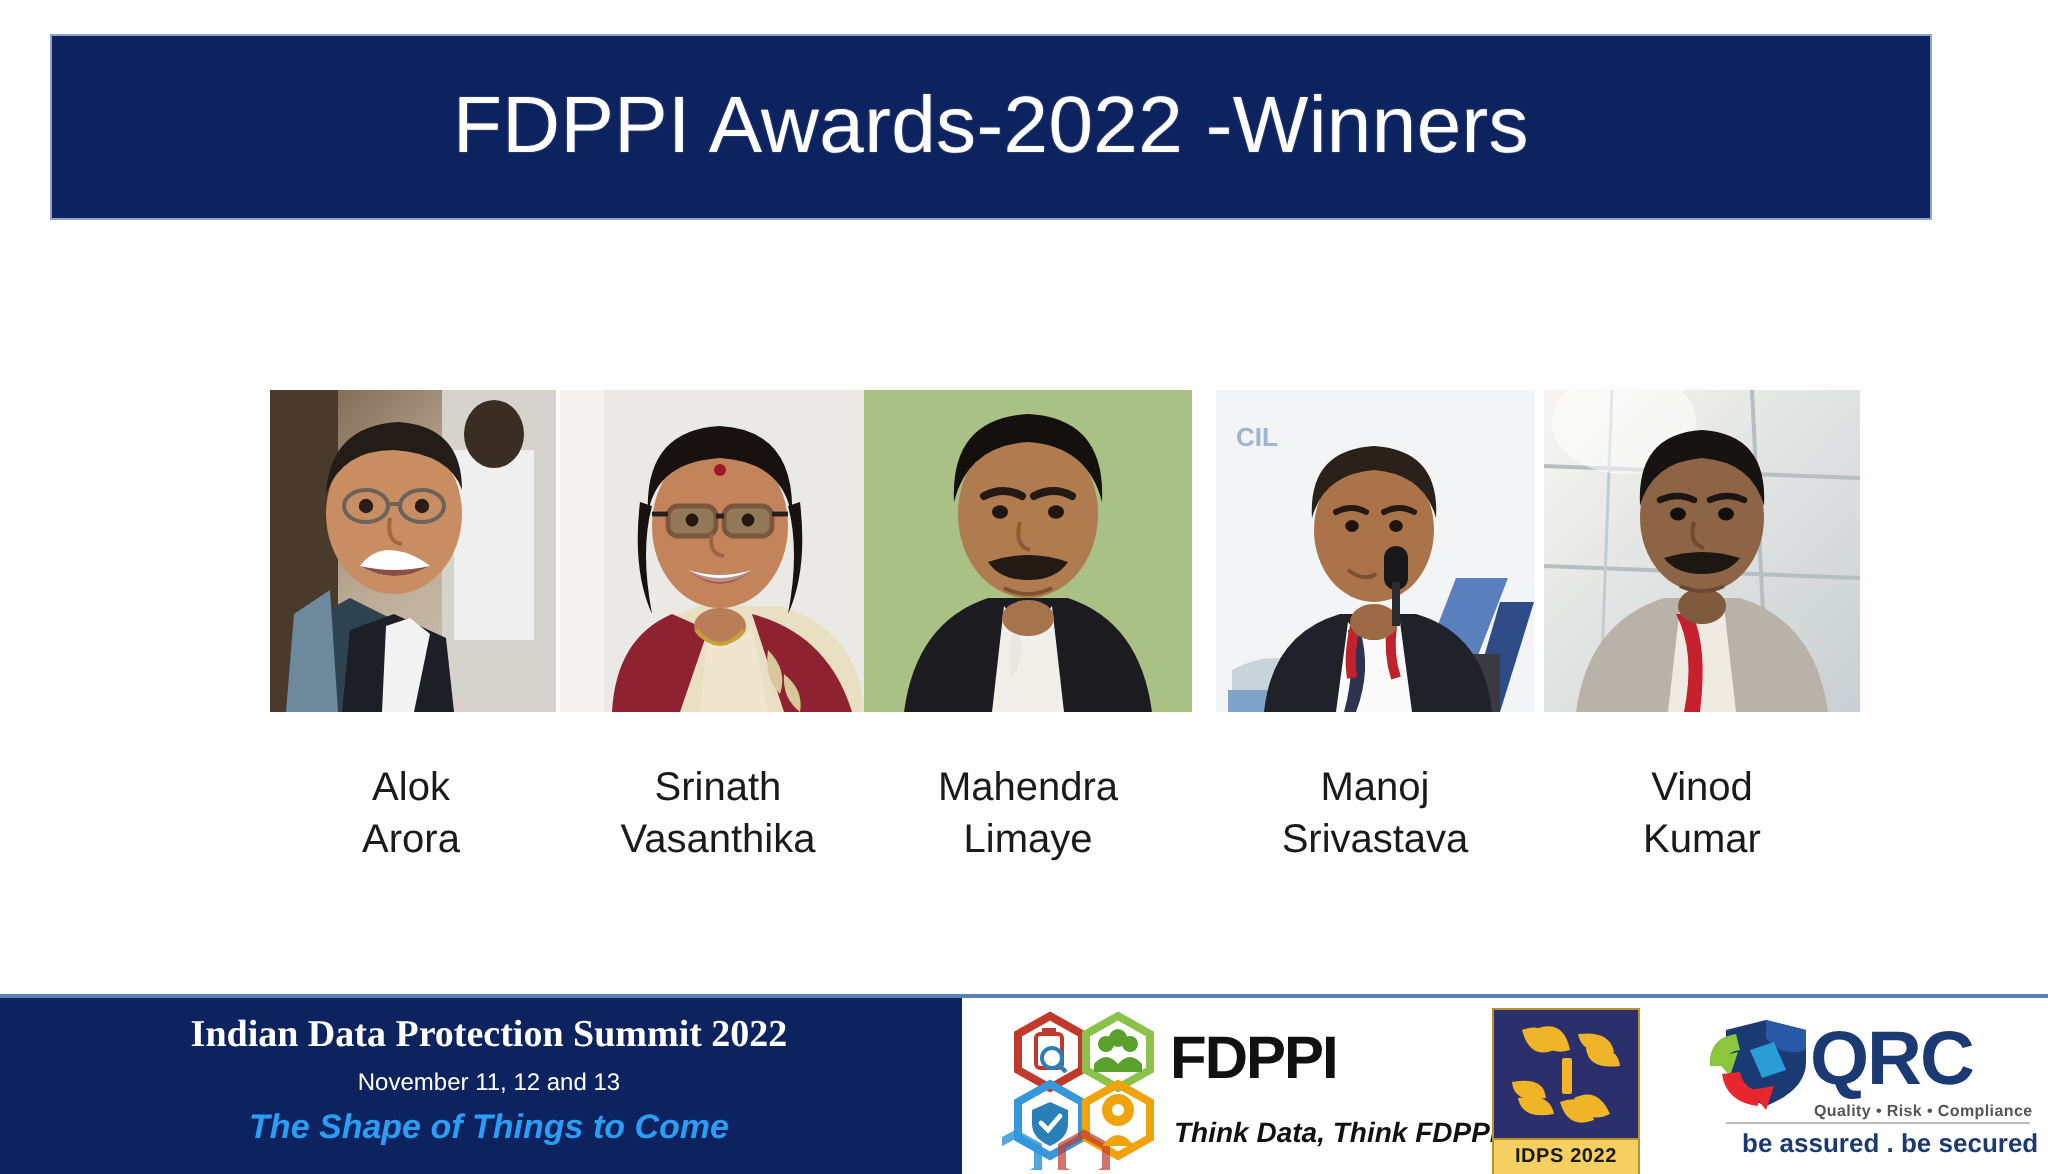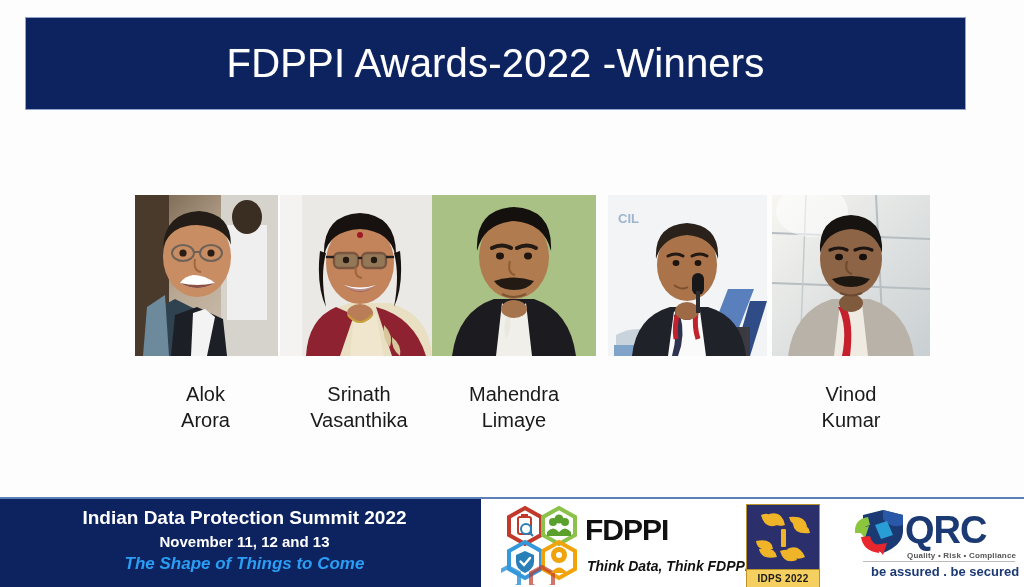--- a/index.html
+++ b/index.html
@@ -40,22 +40,22 @@
   }
 
   
   .footer { position: absolute; left: 0; top: 497px; width: 1024px; height: 90px; background: #ffffff; }
   .footer-top-rule { position: absolute; left:0; top:0; width:1024px; height:2px; background:#5b7fb8; }
   .footer-blue {
     position: absolute; left: 0; top: 2px; width: 481px; height: 88px;
     background: #0D2360;
     padding-top: 6px;
   }
-  .f-line1 { color:#ffffff; font-size: 19px; font-weight: 700; text-align:center; padding-left: 8px; line-height: 26px;}
-  .f-line2 { color:#ffffff; font-size: 15px; font-weight: 700; text-align:center; padding-left: 8px; line-height: 21px;}
+  .f-line1 { color:#ffffff; font-size: 19px; font-weight: 700; text-align:center; padding-left: 8px; line-height: 26px; font-family: Liberation Serif, serif;}
+  .f-line2 { color:#ffffff; font-size: 12px; font-weight: 400; text-align:center; padding-left: 8px; line-height: 21px;}
   .f-line3 { color:#2a9df4; font-size: 17px; font-weight: 700; font-style: italic; text-align:center; padding-left: 8px; line-height: 24px;}
   .footer-white { position:absolute; left:481px; top:2px; width:543px; height:88px; background:#ffffff; }
 
   .logo-fdppi { position:absolute; left: 20px; top: 6px; width: 232px; height: 82px; }
   .fdppi-word { position:absolute; left: 84px; top: 8px; font-size: 30px; font-weight: 800; color:#111111; letter-spacing: -1px; font-family:"Liberation Sans", sans-serif; }
   .fdppi-tag { position:absolute; left: 86px; top: 53px; font-size: 14px; font-weight: 700; font-style: italic; color:#111111; white-space: nowrap; }
 
   .logo-idps { position:absolute; left: 265px; top: 5px; width: 82px; height: 85px; }
   .idps-sq { position:absolute; left:0; top:0; width:74px; height:66px; background:#2b2f6b; border:1px solid #b8922a;}
   .idps-cap { position:absolute; left:0; top:66px; width:74px; height:19px; background:#f5cf5f; border:1px solid #b8922a; border-top:0;
@@ -197,20 +197,24 @@
           <path d="M48 64 Q46 30 79 28 Q112 30 110 64 Q104 42 79 40 Q54 42 48 64 Z" fill="#2a211a"></path>
           <ellipse cx="68" cy="68" rx="3.4" ry="3" fill="#1d140e"></ellipse>
           <ellipse cx="90" cy="68" rx="3.4" ry="3" fill="#1d140e"></ellipse>
           <path d="M60 61 q8 -4 15 0" fill="none" stroke="#241a13" stroke-width="3" stroke-linecap="round"></path>
           <path d="M84 61 q8 -4 15 0" fill="none" stroke="#241a13" stroke-width="3" stroke-linecap="round"></path>
           <rect x="84" y="78" width="12" height="22" rx="6" fill="#18181b"></rect>
           <rect x="88" y="96" width="4" height="22" fill="#2b2b30"></rect>
           <path d="M66 90 q8 6 14 2" fill="none" stroke="#7d5030" stroke-width="2"></path>
         </svg>
       </div>
+      <div class="wname">
+        <div>Manoj</div>
+        <div>Srivastava</div>
+      </div>
     </div>
 
     <div class="winner" style="left:772px; width:158px;">
       <div class="photo" style="width:158px; height:161px;">
         <svg width="158" height="161" viewBox="0 0 158 161">
           <defs>
             <linearGradient id="g5bg" x1="0" y1="0" x2="1" y2="1">
               <stop offset="0" stop-color="#f7f6f2"></stop>
                 <stop offset="1" stop-color="#c9cfd2"></stop>
             </linearGradient>

